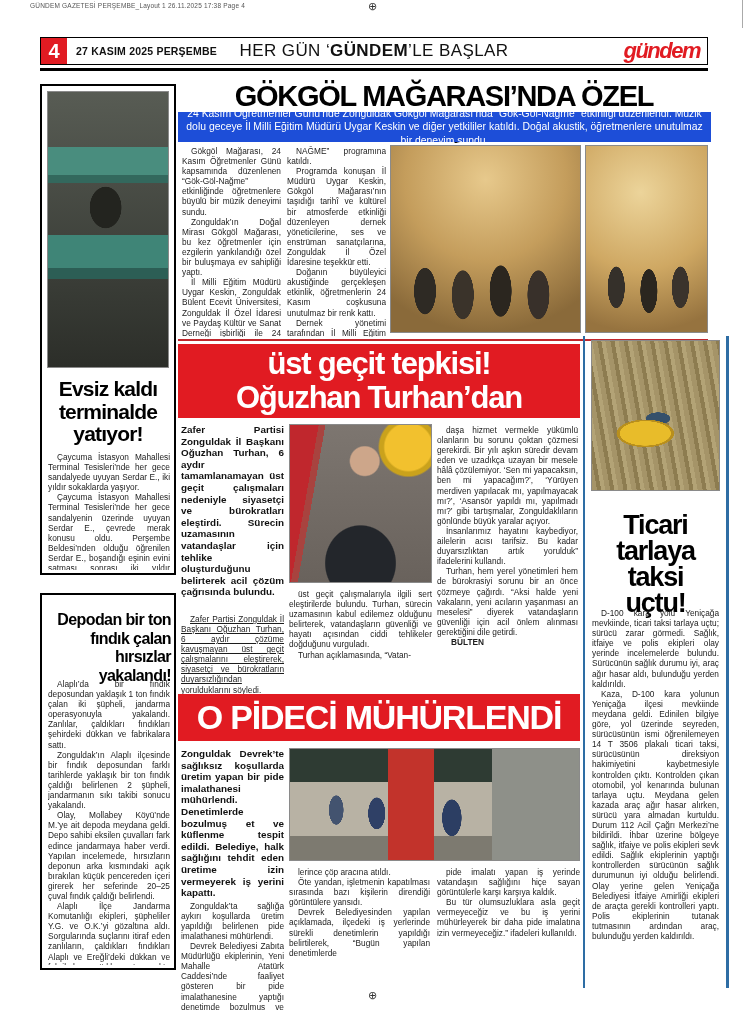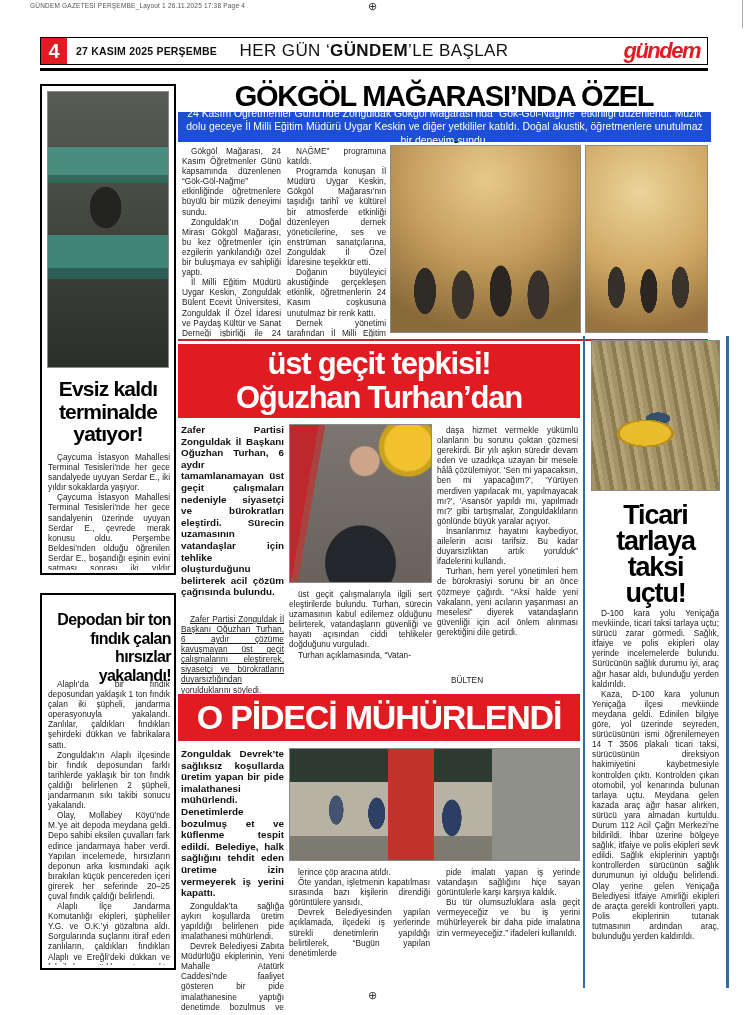--- a/index.html
+++ b/index.html
@@ -22,21 +22,21 @@
   .header-rule { left:40px; top:68px; width:668px; height:2.5px; background:#000; }
 
   
   .main-headline { left:176px; top:81px; width:536px; text-align:center; font-size:29px; line-height:31px; font-weight:bold; letter-spacing:-1.3px; color:#000; }
   .subhead { left:178px; top:112px; width:533px; height:30px; background:#1d4ed8; color:#fff; font-size:10.4px; line-height:13.5px; text-align:center; display:flex; align-items:center; padding:0 5px; }
 
   
   .col { font-size:8.3px; line-height:10.1px; text-align:justify; color:#1c1c1c; overflow:hidden; }
   .col p { text-indent:9px; }
   .lead { font-size:9.9px; line-height:11.6px; font-weight:bold; text-align:justify; }
-  .byline { font-weight:normal; text-align:right; text-indent:0 !important; padding-right:10px;margin-top:38px; }
+  .byline { font-weight:bold; text-align:right; text-indent:0 !important; padding-right:10px; }
 
   
   .photo { border:1px solid #8a8a8a; }
   .ph-cave1 { background:
       radial-gradient(ellipse 18px 38px at 18% 78%, #2e2a24 0 60%, transparent 62%),
       radial-gradient(ellipse 18px 40px at 38% 80%, #3a332a 0 60%, transparent 62%),
       radial-gradient(ellipse 18px 42px at 58% 78%, #2b261f 0 60%, transparent 62%),
       radial-gradient(ellipse 18px 40px at 78% 80%, #38302a 0 60%, transparent 62%),
       radial-gradient(circle at 50% 18%, #e7c98c, #c49d5c 45%, #8a6a3a 85%); }
   .ph-cave2 { background:
@@ -178,21 +178,21 @@
   <p>Öte yandan, işletmenin kapatılması sırasında bazı kişilerin direndiği görüntülere yansıdı.</p>
   <p>Devrek Belediyesinden yapılan açıklamada, ilçedeki iş yerlerinde sürekli denetimlerin yapıldığı belirtilerek, “Bugün yapılan denetimlerde</p>
 </div>
 <div class="abs col" style="left:437px; top:867px; width:143px; height:142px;">
   <p>pide imalatı yapan iş yerinde vatandaşın sağlığını hiçe sayan görüntülerle karşı karşıya kaldık.</p>
   <p>Bu tür olumsuzluklara asla geçit vermeyeceğiz ve bu iş yerini mühürleyerek bir daha pide imalatına izin vermeyeceğiz.” ifadeleri kullanıldı.</p>
 </div>
 
 <div class="abs taksi-wrap">
   <div class="photo ph-taxi" style="position:absolute; left:6px; top:4px; width:129px; height:151px;"></div>
-  <div class="taksi-headline" style="position:absolute; left:0; top:161px; width:100%;">
+  <div class="taksi-headline" style="position:absolute; left:0; top:171px; width:100%;">
     <div>Ticari</div>
     <div>tarlaya</div>
     <div>taksi</div>
     <div>uçtu!</div>
   </div>
   <div class="col" style="position:absolute; left:7px; top:272px; width:127px; height:372px;">
     <p>D-100 kara yolu Yeniçağa mevkiinde, ticari taksi tarlaya uçtu; sürücü zarar görmedi. Sağlık, itfaiye ve polis ekipleri olay yerinde incelemelerde bulundu. Sürücünün sağlık durumu iyi, araç ağır hasar aldı, bulunduğu yerden kaldırıldı.</p>
     <p>Kaza, D-100 kara yolunun Yeniçağa ilçesi mevkiinde meydana geldi. Edinilen bilgiye göre, yol üzerinde seyreden, sürücüsünün ismi öğrenilemeyen 14 T 3506 plakalı ticari taksi, sürücüsünün direksiyon hakimiyetini kaybetmesiyle kontrolden çıktı. Kontrolden çıkan otomobil, yol kenarında bulunan tarlaya uçtu. Meydana gelen kazada araç ağır hasar alırken, sürücü yara almadan kurtuldu. Durum 112 Acil Çağrı Merkezi’ne bildirildi. İhbar üzerine bölgeye sağlık, itfaiye ve polis ekipleri sevk edildi. Sağlık ekiplerinin yaptığı kontrollerden sürücünün sağlık durumunun iyi olduğu belirlendi. Olay yerine gelen Yeniçağa Belediyesi İtfaiye Amirliği ekipleri de araçta gerekli kontrolleri yaptı. Polis ekiplerinin tutanak tutmasının ardından araç, bulunduğu yerden kaldırıldı.</p>
   </div>
 </div>

